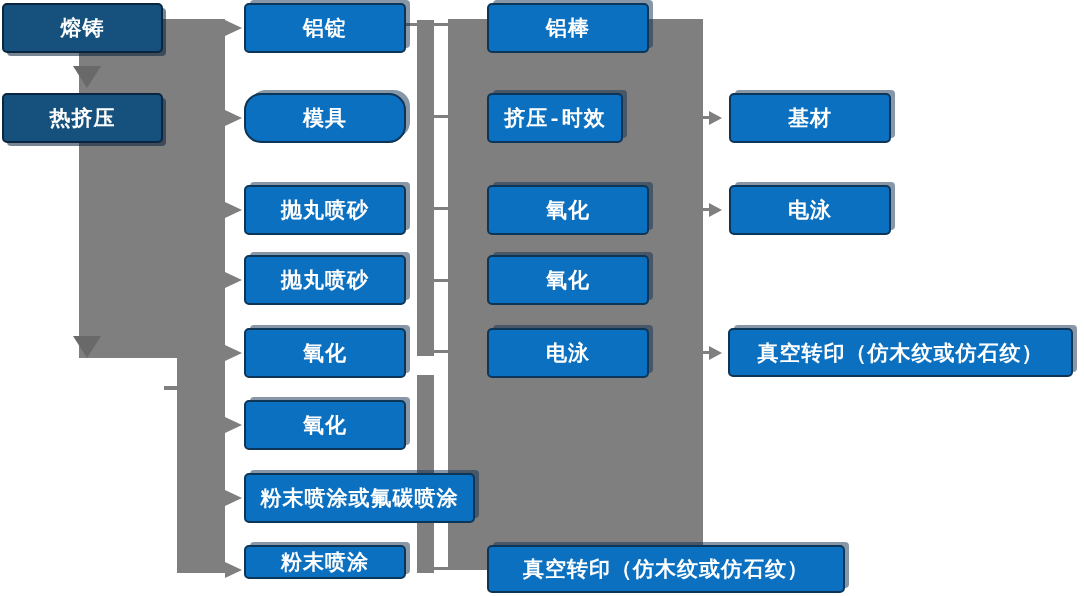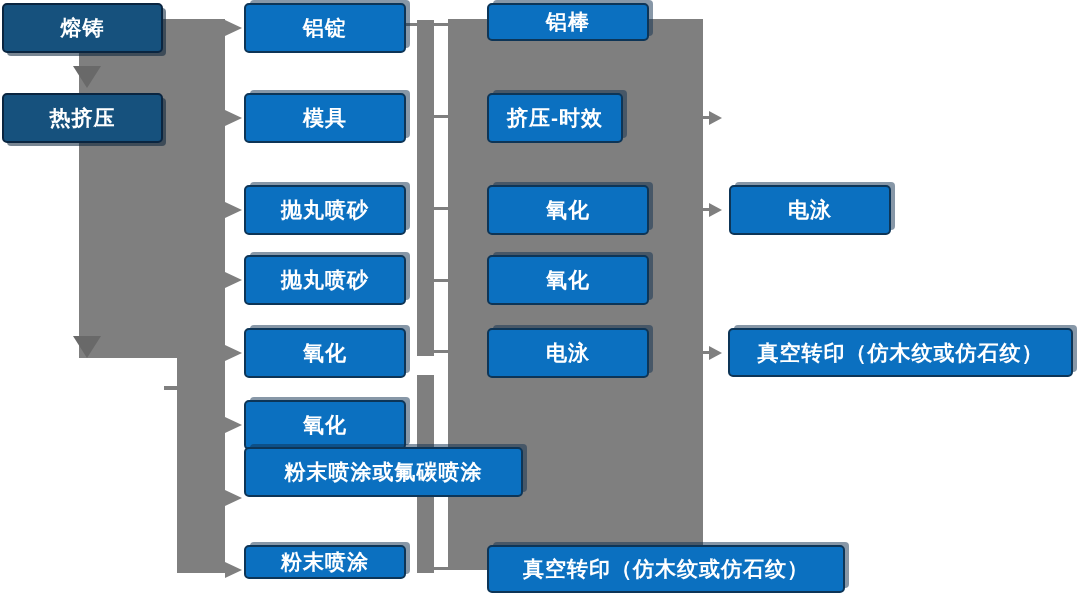--- a/index.html
+++ b/index.html
@@ -20,20 +20,21 @@
   .box{
     position:absolute;z-index:2;box-sizing:border-box;
     display:flex;align-items:center;justify-content:center;
     color:var(--text);font-weight:bold;font-size:21px;letter-spacing:1px;
     border-radius:5px;white-space:nowrap;
   }
   .box.blue{
     background:var(--blue);
     border:2px solid var(--blue-border);
     box-shadow:5px -4px 0 -1px rgba(16,48,80,.5);
+    font-family:Liberation Mono, monospace;
   }
   .box.dark{
     background:var(--darkblue);
     border:2px solid var(--darkblue-border);
     box-shadow:4px 4px 0 -1px rgba(8,33,56,.55);
   }
 
   
   .bar,.tick,.shaft{position:absolute;background:var(--gray);z-index:0;}
   .tick{height:3px;}
@@ -88,31 +89,32 @@
   <div class="shaft" style="left:700px;top:351px;width:10px;"></div>
   <div class="arrow-right small" style="left:709px;top:346px;"></div>
 
   <div class="arrow-down" style="left:73px;top:66px;"></div>
   <div class="arrow-down" style="left:73px;top:336px;"></div>
 
   <div class="box dark" style="left:2px;top:93px;width:161px;height:50px;">热挤压</div>
   <div class="box dark" style="left:2px;top:3px;width:161px;height:50px;">熔铸</div>
 
   <div class="box blue" style="left:244px;top:3px;width:162px;height:50px;">铝锭</div>
-  <div class="box blue" style="left:244px;top:93px;width:162px;height:50px;">模具</div>
+  <div class="box blue" style="left:244px;top:93px;width:162px;height:50px;border-radius:17px;">模具</div>
   <div class="box blue" style="left:244px;top:185px;width:162px;height:50px;">抛丸喷砂</div>
   <div class="box blue" style="left:244px;top:255px;width:162px;height:50px;">抛丸喷砂</div>
   <div class="box blue" style="left:244px;top:328px;width:162px;height:50px;">氧化</div>
   <div class="box blue" style="left:244px;top:400px;width:162px;height:50px;">氧化</div>
-  <div class="box blue" style="left:244px;top:447px;width:279px;height:50px;">粉末喷涂或氟碳喷涂</div>
+  <div class="box blue" style="left:244px;top:473px;width:231px;height:50px;">粉末喷涂或氟碳喷涂</div>
   <div class="box blue" style="left:244px;top:545px;width:162px;height:34px;">粉末喷涂</div>
 
-  <div class="box blue" style="left:487px;top:3px;width:162px;height:38px;">铝棒</div>
+  <div class="box blue" style="left:487px;top:3px;width:162px;height:50px;">铝棒</div>
   <div class="box blue" style="left:487px;top:93px;width:136px;height:50px;">挤压-时效</div>
   <div class="box blue" style="left:487px;top:185px;width:162px;height:50px;">氧化</div>
   <div class="box blue" style="left:487px;top:255px;width:162px;height:50px;">氧化</div>
   <div class="box blue" style="left:487px;top:328px;width:162px;height:50px;">电泳</div>
   <div class="box blue" style="left:487px;top:545px;width:358px;height:48px;">真空转印（仿木纹或仿石纹）</div>
 
+  <div class="box blue" style="left:729px;top:93px;width:162px;height:50px;">基材</div>
   <div class="box blue" style="left:729px;top:185px;width:162px;height:50px;">电泳</div>
   <div class="box blue" style="left:728px;top:328px;width:345px;height:49px;">真空转印（仿木纹或仿石纹）</div>
 
 </div>
 
 </body></html>

